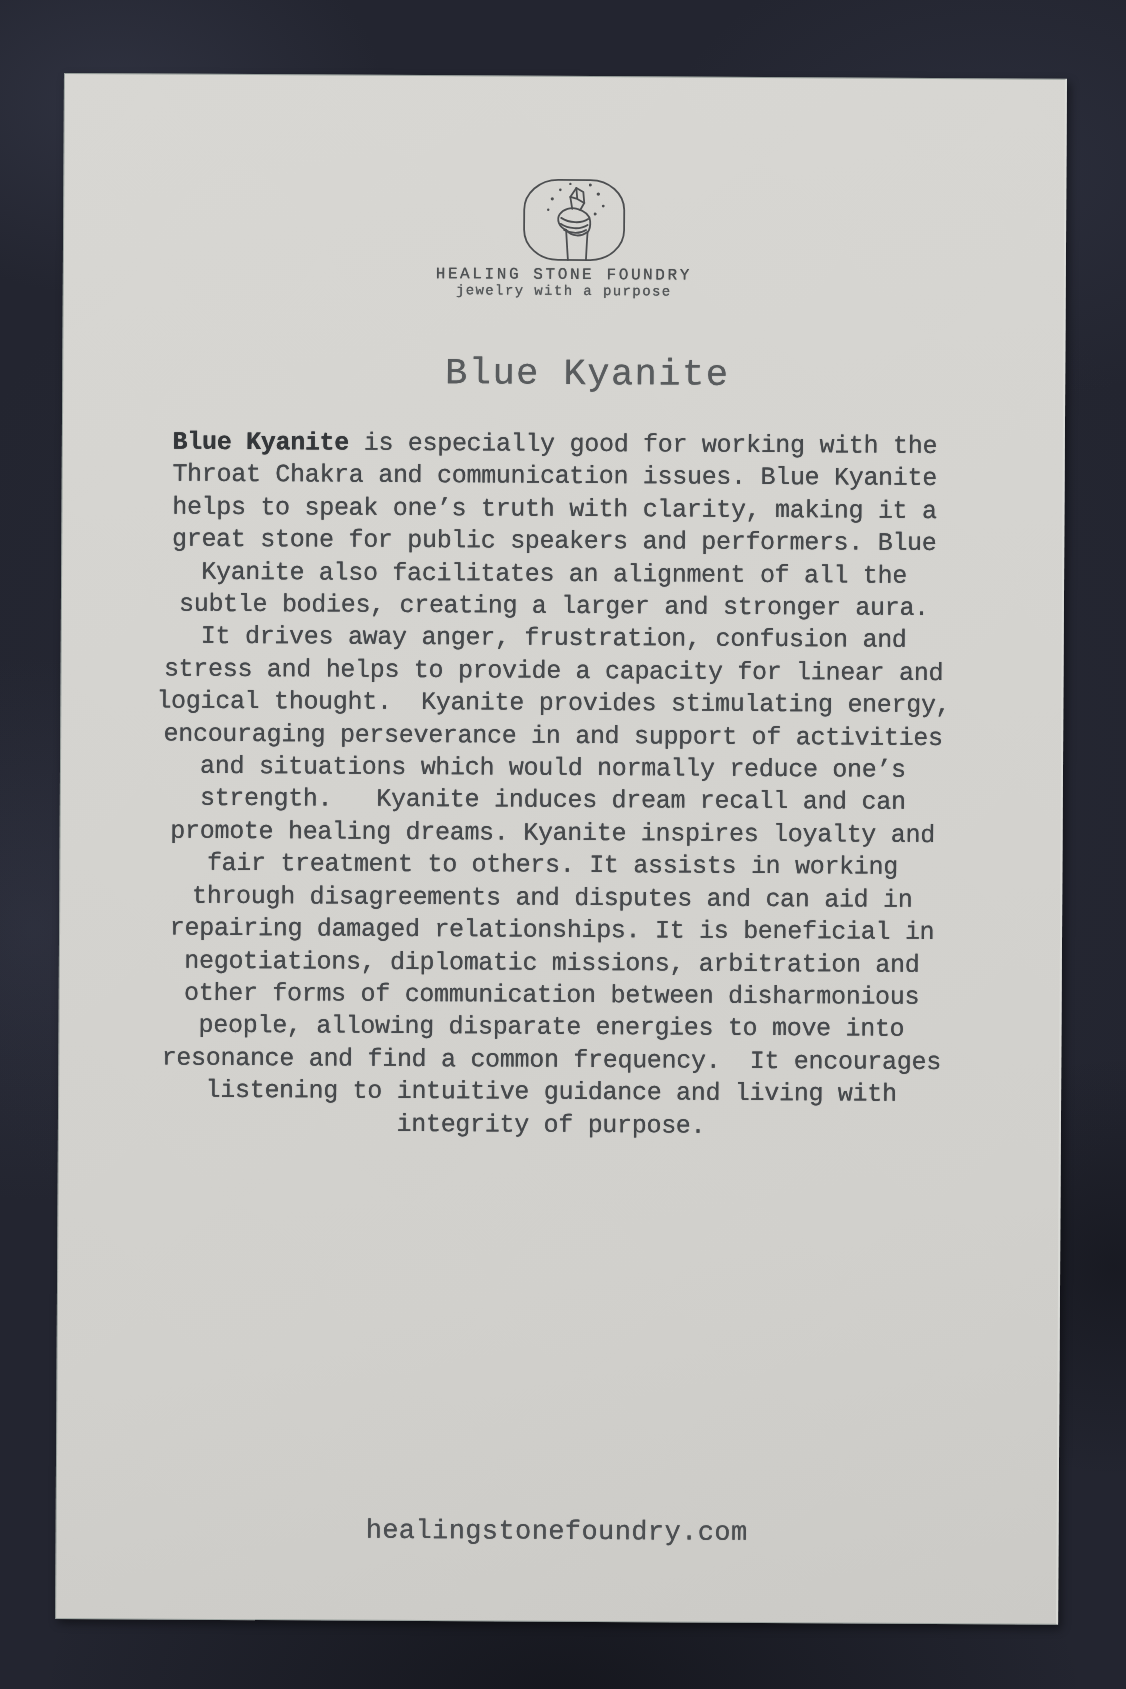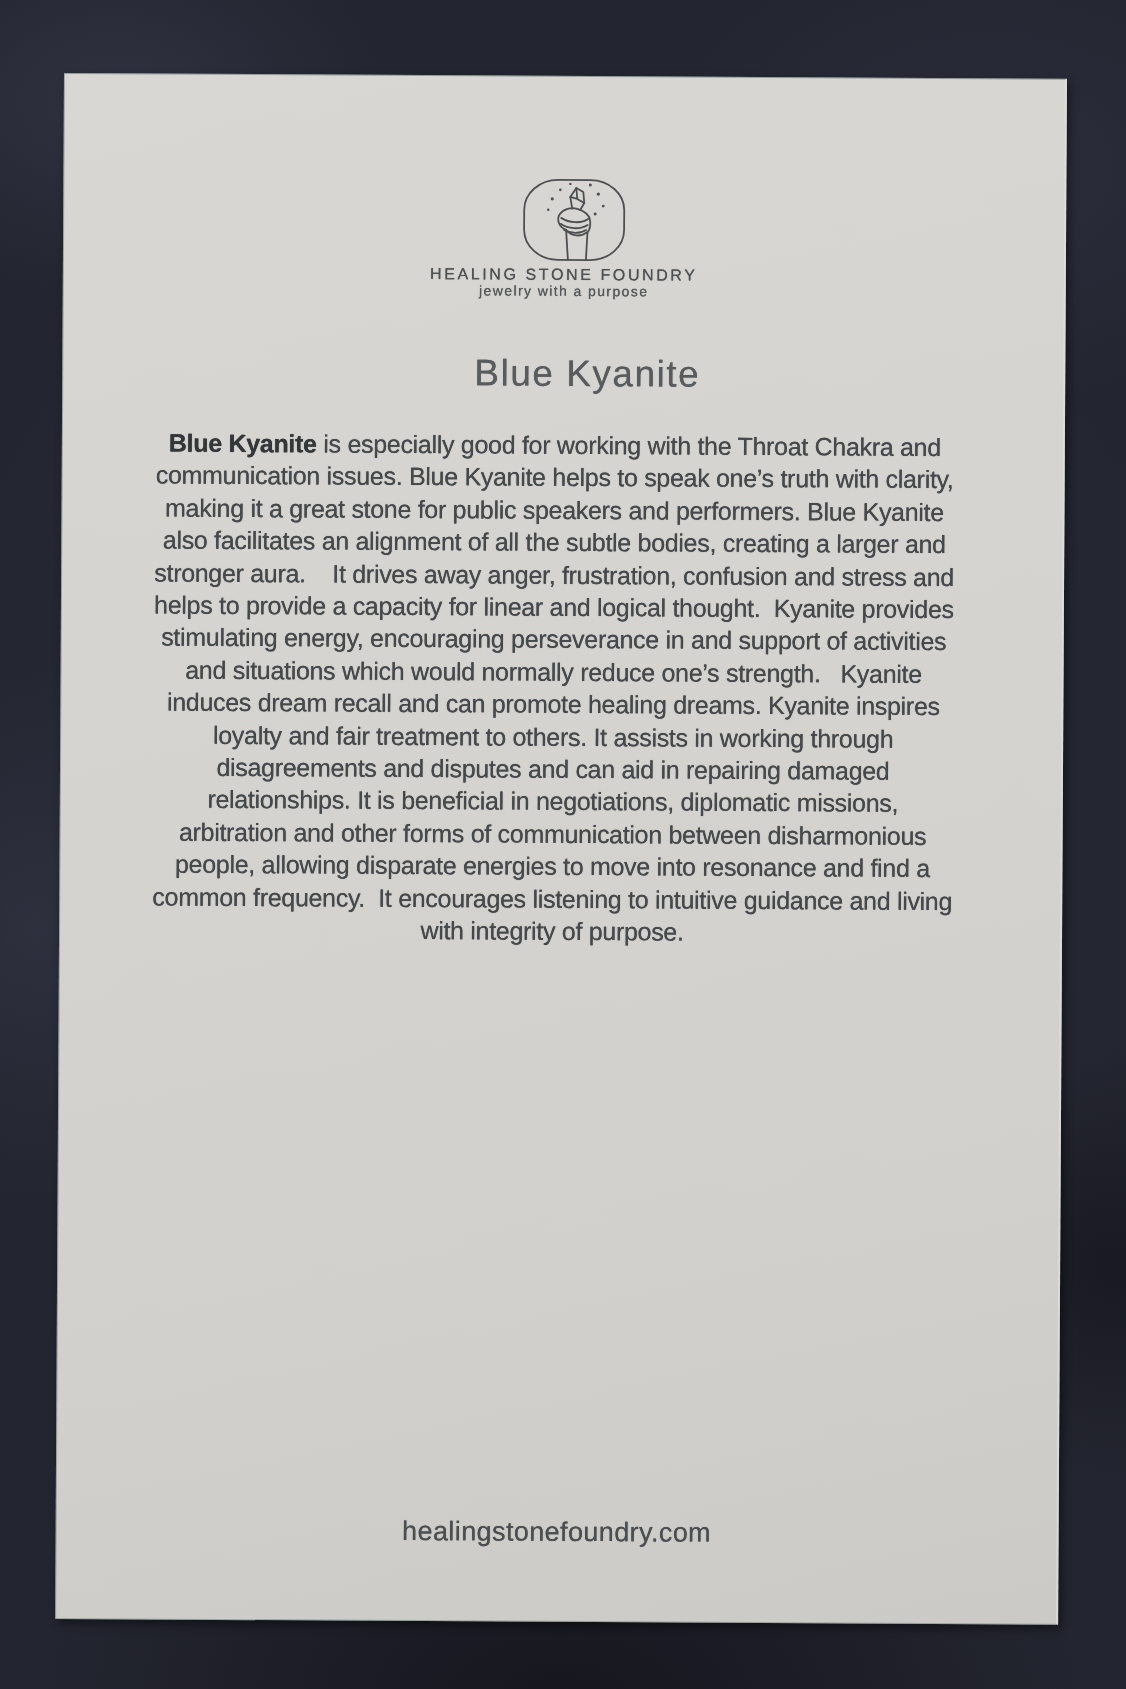--- a/index.html
+++ b/index.html
@@ -12,20 +12,21 @@
   .stage{
     position:relative;width:1126px;height:1689px;
     background-color:#232530;
     background-image:
       radial-gradient(ellipse 420px 300px at 10% 6%, rgba(70,74,94,0.35), transparent 65%),
       radial-gradient(ellipse 520px 360px at 88% 10%, rgba(62,66,86,0.30), transparent 65%),
       radial-gradient(ellipse 340px 420px at 3% 55%, rgba(74,78,98,0.25), transparent 65%),
       radial-gradient(ellipse 700px 420px at 50% 101%, rgba(14,15,20,0.65), transparent 75%),
       radial-gradient(ellipse 300px 300px at 99% 75%, rgba(16,17,23,0.55), transparent 70%),
       radial-gradient(ellipse 900px 900px at 50% 45%, rgba(58,62,80,0.18), transparent 75%);
+    font-family: Liberation Mono, monospace;
   }
   .card{
     position:absolute;left:64px;top:73px;width:1000px;height:1544px;
     background:linear-gradient(168deg,#d8d7d3 0%, #d4d3cf 45%, #d1d0cc 75%, #cbcac6 100%);
     transform:rotate(0.33deg);
     transform-origin:top left;
     border:1px solid rgba(86,104,100,0.45);
     border-right:2px solid rgba(226,228,224,0.55);
     box-shadow:3px 4px 10px rgba(0,0,0,0.45);
   }

